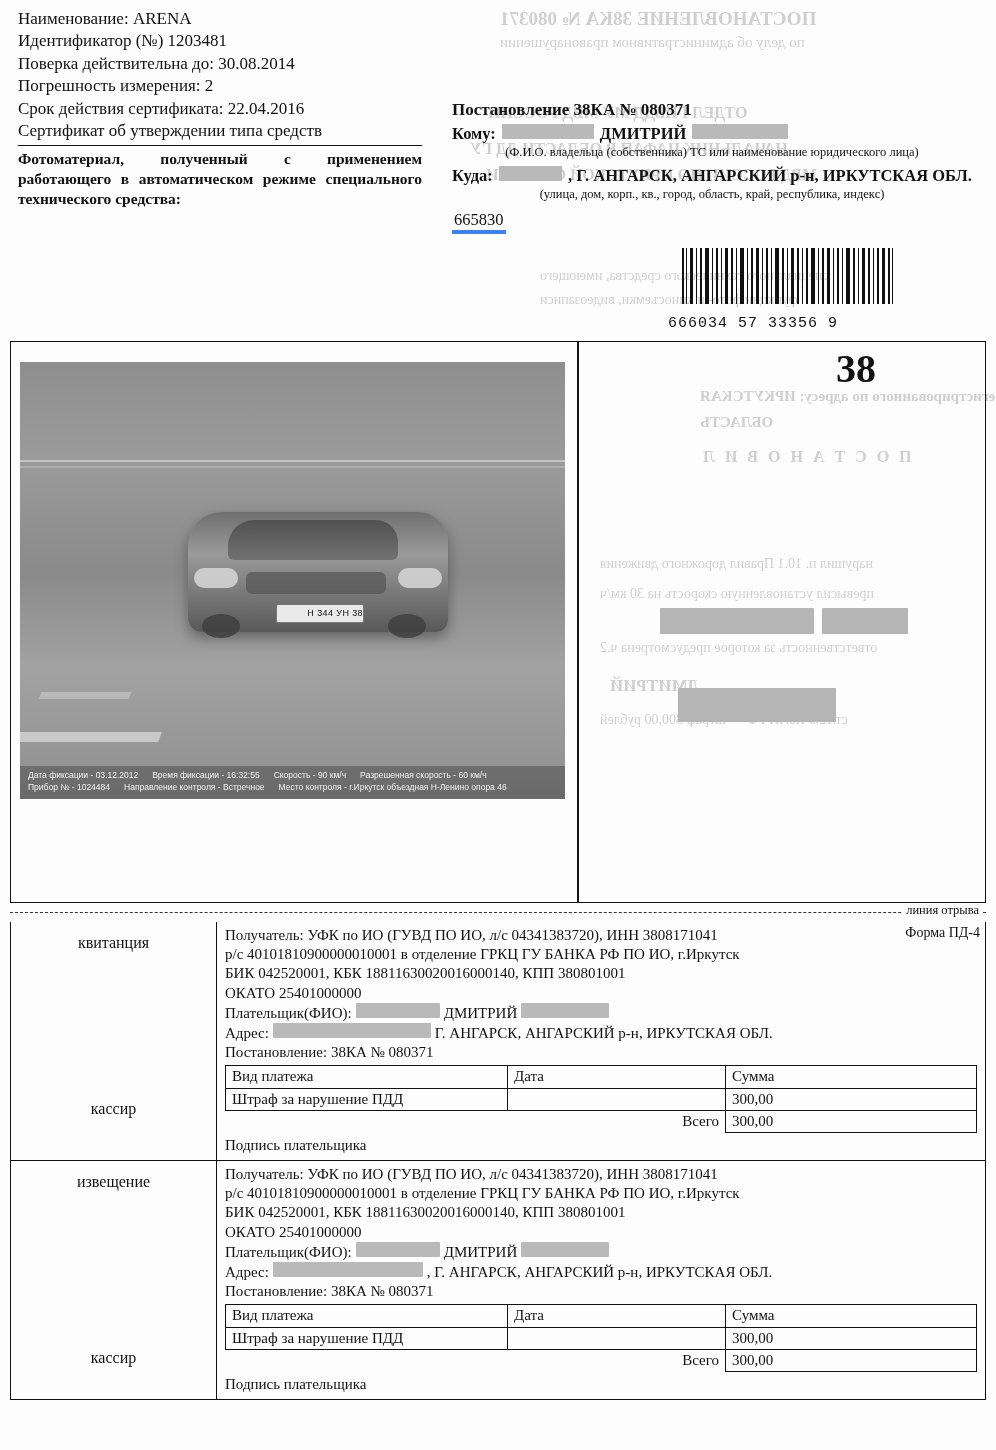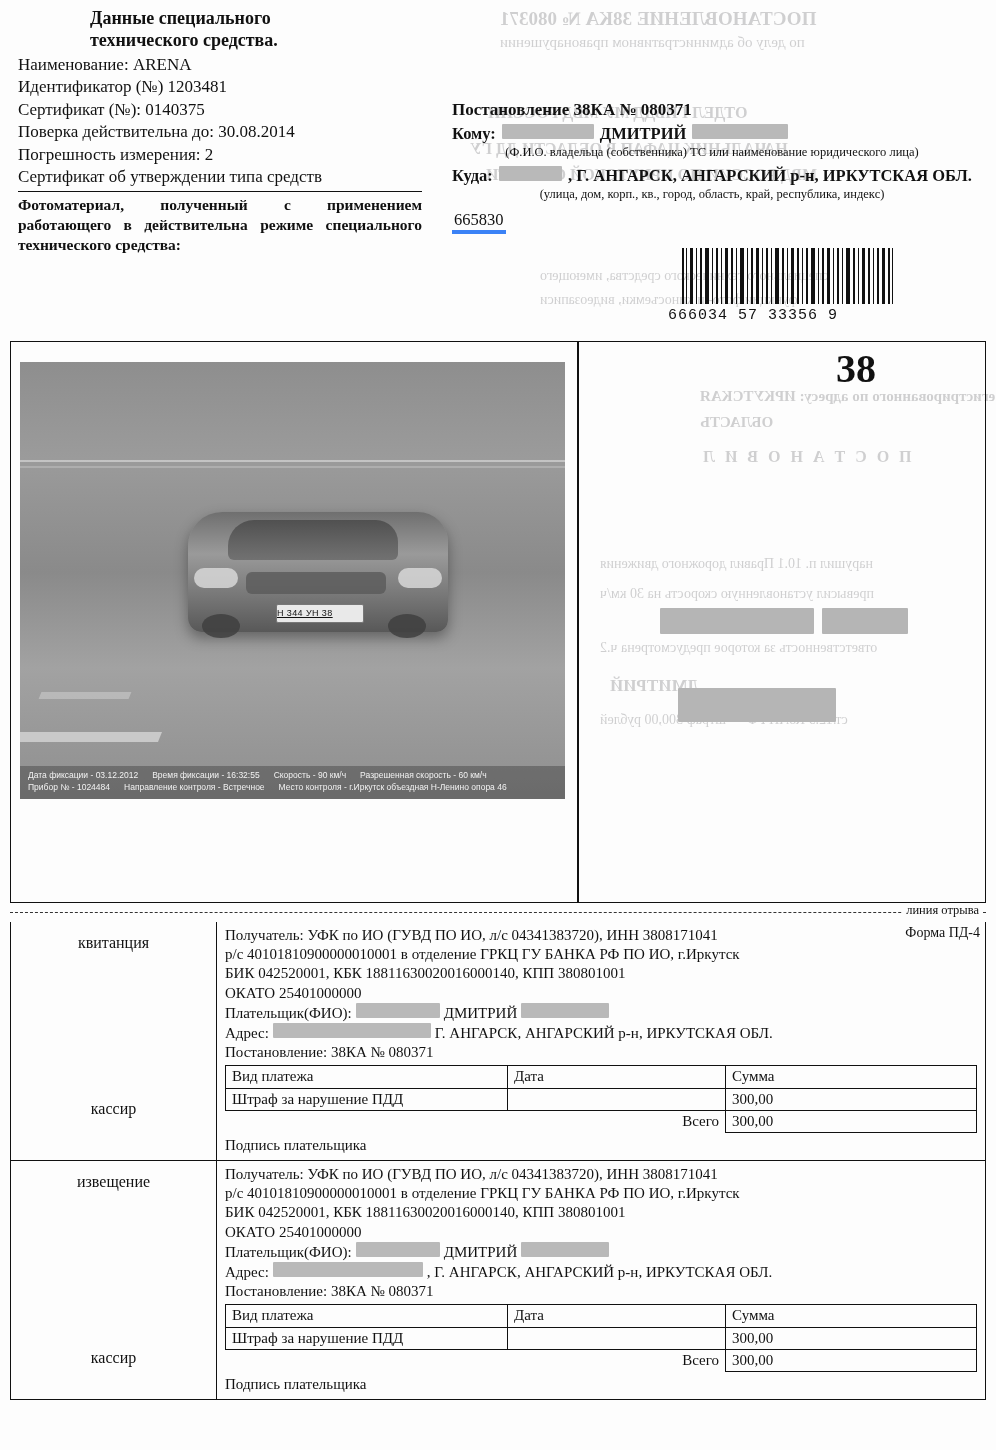--- a/index.html
+++ b/index.html
@@ -114,21 +114,21 @@
   }
   .barcode i {
     position: absolute;
     top: 0;
     bottom: 0;
     background: #111;
   }
   .barcode-num {
     position: absolute;
     left: 668px;
-    top: 307px;
+    top: 315px;
     font-family: "Liberation Mono", monospace;
     font-size: 15px;
     letter-spacing: 1px;
   }
 
   
   .frame {
     position: absolute;
     left: 10px;
     top: 341px;
@@ -202,24 +202,23 @@
     left: 88px;
     top: 92px;
     width: 86px;
     height: 17px;
     background: #e9e9e9;
     border: 1px solid #777;
     border-radius: 2px;
     font-family: "Liberation Sans", sans-serif;
     font-size: 9px;
     color: #111;
-    text-align: left;
+    text-align: right;
     line-height: 17px;
     letter-spacing: .4px;
-    text-decoration: underline;
   }
   .wheel {
     position: absolute;
     bottom: -6px;
     width: 38px; height: 24px;
     background: #3f3f3f;
     border-radius: 50%;
     opacity: .85;
   }
   .wh-l { left: 14px; }
@@ -349,32 +348,28 @@
   <div class="ghost b" style="left:700px; top:388px; font-size:15px;">зарегистрированного по адресу: ИРКУТСКАЯ</div>
   <div class="ghost b" style="left:700px; top:414px; font-size:15px;">ОБЛАСТЬ</div>
   <div class="ghost b" style="left:700px; top:448px; font-size:16px; letter-spacing:3px;">П О С Т А Н О В И Л</div>
   <div class="ghost" style="left:600px; top:556px; font-size:14px;">нарушил п. 10.1 Правил дорожного движения</div>
   <div class="ghost" style="left:600px; top:586px; font-size:14px;">превысил установленную скорость на 30 км/ч</div>
   <div class="ghost" style="left:600px; top:640px; font-size:14px;">ответственность за которое предусмотрена ч.2</div>
   <div class="ghost b" style="left:610px; top:676px; font-size:17px;">ДМИТРИЙ</div>
   <div class="ghost" style="left:600px; top:712px; font-size:14px;">ст.12.9 КоАП РФ — штраф 300,00 рублей</div>
 
   <div class="device-block">
-    <div class="device-title">
-      <div>Данные специального</div>
-      <div>технического средства.</div>
-    </div>
     <div class="device-line">Наименование: ARENA</div>
     <div class="device-line">Идентификатор (№) 1203481</div>
-    <div class="device-line">Сертификат (№): 0140375</div>
     <div class="device-line">Поверка действительна до: 30.08.2014</div>
     <div class="device-line">Погрешность измерения: 2</div>
+    <div class="device-line">Срок действия сертификата: 22.04.2016</div>
     <div class="device-line">Сертификат об утверждении типа средств</div>
     <div class="device-rule"></div>
-    <div class="photo-note">Фотоматериал, полученный с применением работающего в действительна режиме специального технического средства:</div>
+    <div class="photo-note">Фотоматериал, полученный с применением работающего в автоматическом режиме специального технического средства:</div>
   </div>
 
   <div class="res-block">
     <div class="res-title">Постановление 38КА № 080371</div>
 
     <div class="row-line">
       <span class="lbl-b">Кому:</span>
       <span class="redact" style="width:92px;"></span>
       <span class="lbl-b">ДМИТРИЙ</span>
       <span class="redact" style="width:96px;"></span>

